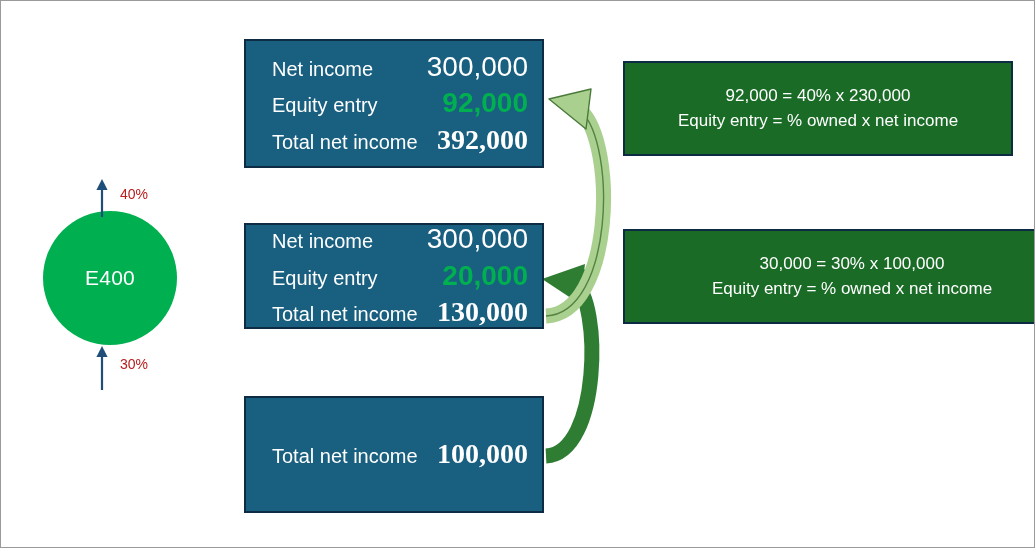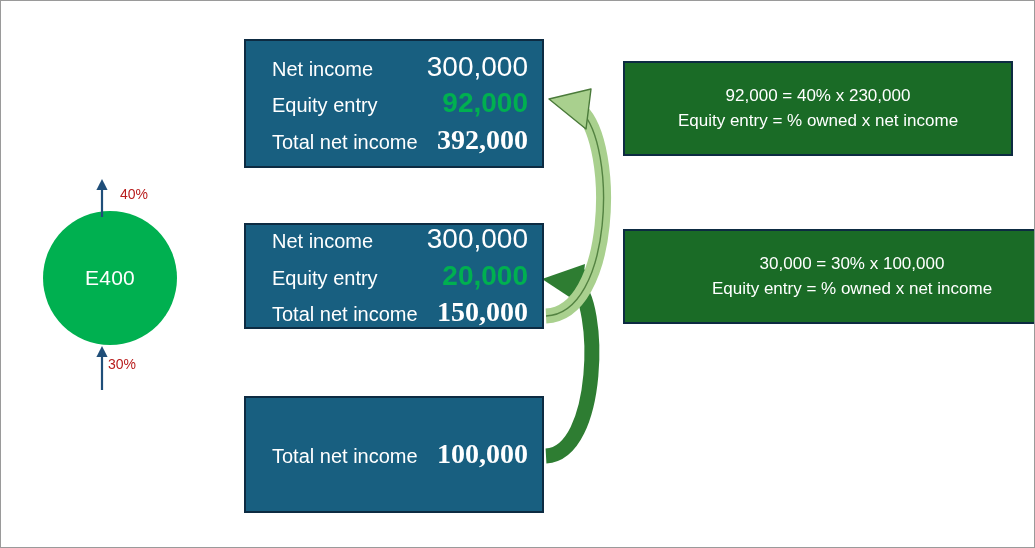--- a/index.html
+++ b/index.html
@@ -129,21 +129,21 @@
   <svg class="own-arrow" style="left:90px; top:176px;" width="22" height="40" viewBox="0 0 22 40">
     <line x1="11" y1="40" x2="11" y2="10" stroke="#1f4e79" stroke-width="2.2"></line>
     <polygon points="11,2 5.4,13 16.6,13" fill="#1f4e79"></polygon>
   </svg>
   <span class="own-pct" style="left:119px; top:185px;">40%</span>
 
   <svg class="own-arrow" style="left:90px; top:343px;" width="22" height="46" viewBox="0 0 22 46">
     <line x1="11" y1="46" x2="11" y2="10" stroke="#1f4e79" stroke-width="2.2"></line>
     <polygon points="11,2 5.4,13 16.6,13" fill="#1f4e79"></polygon>
   </svg>
-  <span class="own-pct" style="left:107px; top:355px;">30%</span>
+  <span class="own-pct" style="left:119px; top:355px;">30%</span>
 
   <svg id="flow-arrows" viewBox="0 0 1035 548">
 
     <g>
       <path d="M 545,455 C 600,452 600,300 574,283" fill="none" stroke="#2e7d32" stroke-width="15" stroke-linecap="butt"></path>
       <polygon points="556,276 592,268 580,298" fill="#2e7d32" transform="rotate(-6 574,283)"></polygon>
       <polygon points="541,278 584,263 579,303" fill="#2e7d32"></polygon>
     </g>
 
     <g>
@@ -172,21 +172,21 @@
     <div class="income-row">
       <span class="row-label">Net income</span>
       <span class="row-value">300,000</span>
     </div>
     <div class="income-row">
       <span class="row-label">Equity entry</span>
       <span class="row-value green">20,000</span>
     </div>
     <div class="income-row">
       <span class="row-label">Total net income</span>
-      <span class="row-value bold">150,000</span>
+      <span class="row-value bold">130,000</span>
     </div>
   </div>
 
   <div class="income-box" style="left:243px; top:395px; width:300px; height:117px;">
     <div class="income-row">
       <span class="row-label">Total net income</span>
       <span class="row-value bold">100,000</span>
     </div>
   </div>
 

